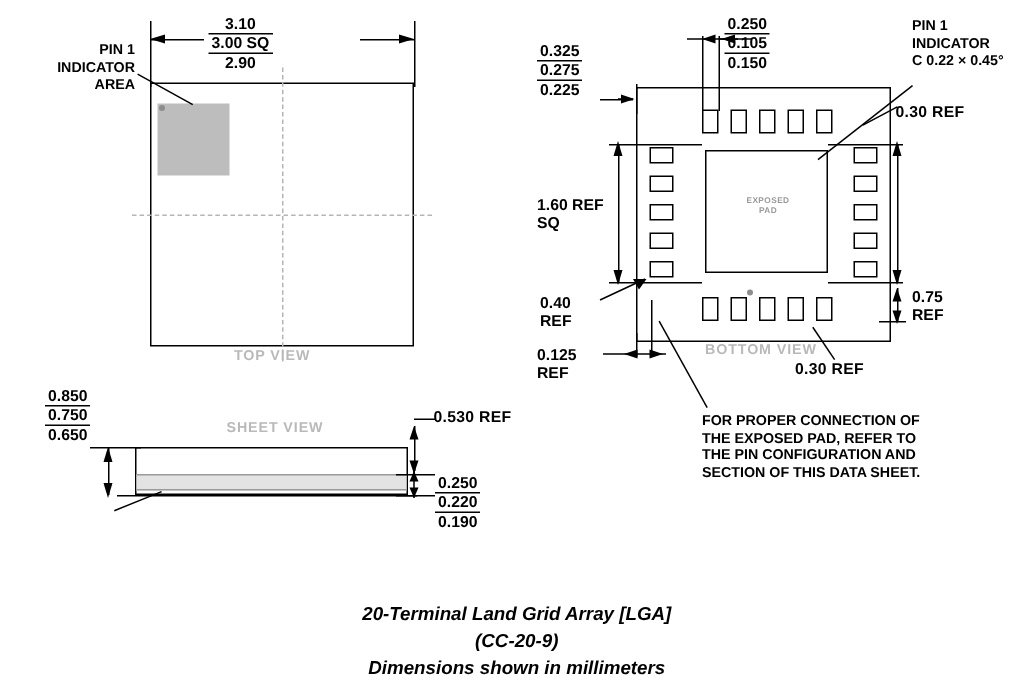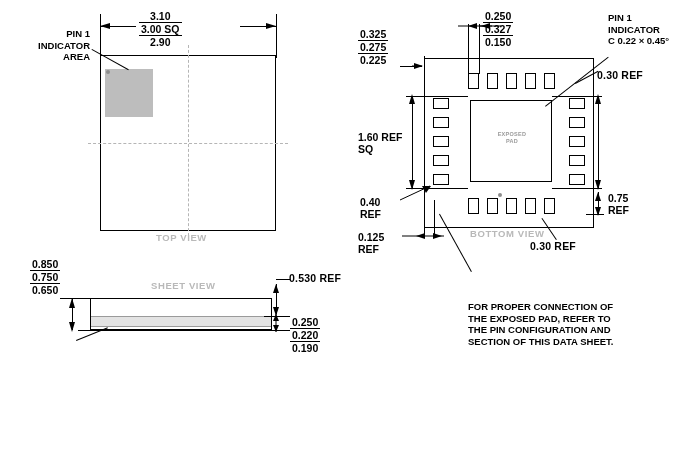--- a/index.html
+++ b/index.html
@@ -196,21 +196,21 @@
   <div class="abs pad" style="left:569px; top:98px; width:16px; height:11px;"></div>
   <div class="abs pad" style="left:569px; top:117px; width:16px; height:11px;"></div>
   <div class="abs pad" style="left:569px; top:136px; width:16px; height:11px;"></div>
   <div class="abs pad" style="left:569px; top:155px; width:16px; height:11px;"></div>
   <div class="abs pad" style="left:569px; top:174px; width:16px; height:11px;"></div>
 
   <div class="abs viewlabel" style="left:470px; top:228px;">BOTTOM VIEW</div>
 
   <div class="abs dimstack" style="left:483px; top:10px;">
     <div class="top-v">0.250</div>
-    <div class="mid">0.327</div>
+    <div class="mid">0.105</div>
     <div class="bot-v">0.150</div>
   </div>
   <div class="abs vline" style="left:468px; top:24px; height:50px;"></div>
   <div class="abs vline" style="left:479px; top:24px; height:50px;"></div>
   <svg class="abs" style="left:456px; top:20px;" width="40" height="12">
     <line x1="2" y1="6" x2="36" y2="6" stroke="#000" stroke-width="1"></line>
     <polygon points="12,6 21,3 21,9" fill="#000"></polygon>
     <polygon points="23,6 14,3 14,9" fill="#000" opacity="0"></polygon>
     <polygon points="26,6 17,3 17,9" fill="#000" opacity="0"></polygon>
   </svg>
@@ -289,21 +289,21 @@
     <div>0.75</div>
     <div>REF</div>
   </div>
   <div class="abs vline" style="left:598px; top:192px; height:22px;"></div>
   <svg class="abs" style="left:592px; top:188px;" width="14" height="32">
     <polygon points="6,4 3,13 9,13" fill="#000"></polygon>
     <polygon points="6,28 3,19 9,19" fill="#000"></polygon>
   </svg>
   <div class="abs hline" style="left:586px; top:214px; width:18px;"></div>
 
-  <div class="abs note" style="left:468px; top:275px;margin-top:26px;">
+  <div class="abs note" style="left:468px; top:275px;">
     <div>FOR PROPER CONNECTION OF</div>
     <div>THE EXPOSED PAD, REFER TO</div>
     <div>THE PIN CONFIGURATION AND</div>
     <div>SECTION OF THIS DATA SHEET.</div>
   </div>
   <div class="abs leader" style="left:471px; top:272px; width:66px; transform: rotate(-119deg);"></div>
 
   <div class="abs side-body" style="left:90px; top:298px; width:182px; height:32px;"></div>
   <div class="abs side-band" style="left:91px; top:316px; width:180px; height:11px;"></div>
   <div class="abs viewlabel" style="left:151px; top:280px;">SHEET VIEW</div>
@@ -337,14 +337,19 @@
     <div class="mid">0.220</div>
     <div class="bot-v">0.190</div>
   </div>
   <svg class="abs" style="left:270px; top:312px;" width="16" height="24">
     <polygon points="6,2 3,9 9,9" fill="#000"></polygon>
     <polygon points="6,20 3,13 9,13" fill="#000"></polygon>
     <line x1="6" y1="2" x2="6" y2="20" stroke="#000" stroke-width="1"></line>
   </svg>
   <div class="abs hline" style="left:264px; top:330px; width:26px;"></div>
 
+  <div class="abs caption" style="left:0; top:400px; width:689px;">
+    <div>20-Terminal Land Grid Array [LGA]</div>
+    <div>(CC-20-9)</div>
+    <div>Dimensions shown in millimeters</div>
+  </div>
 
 </div>
 
 </body></html>

